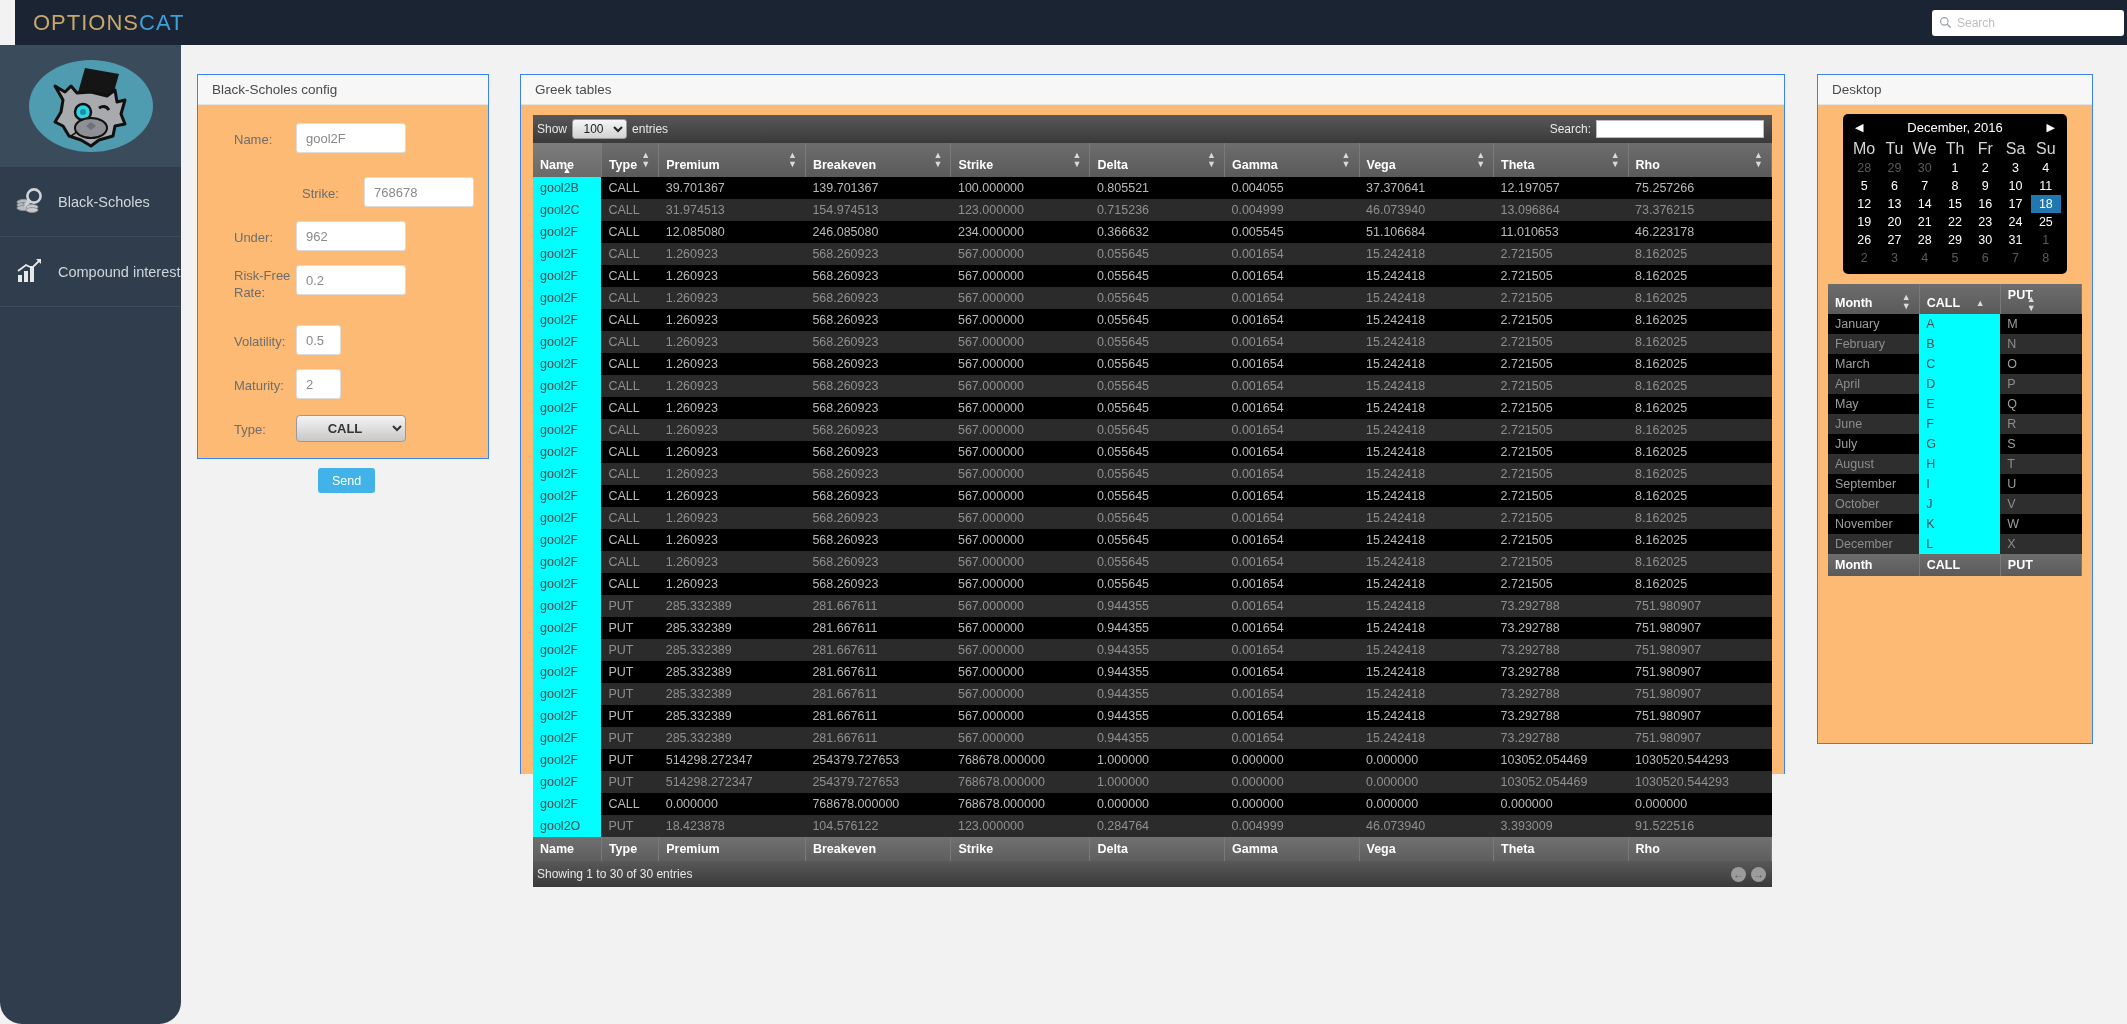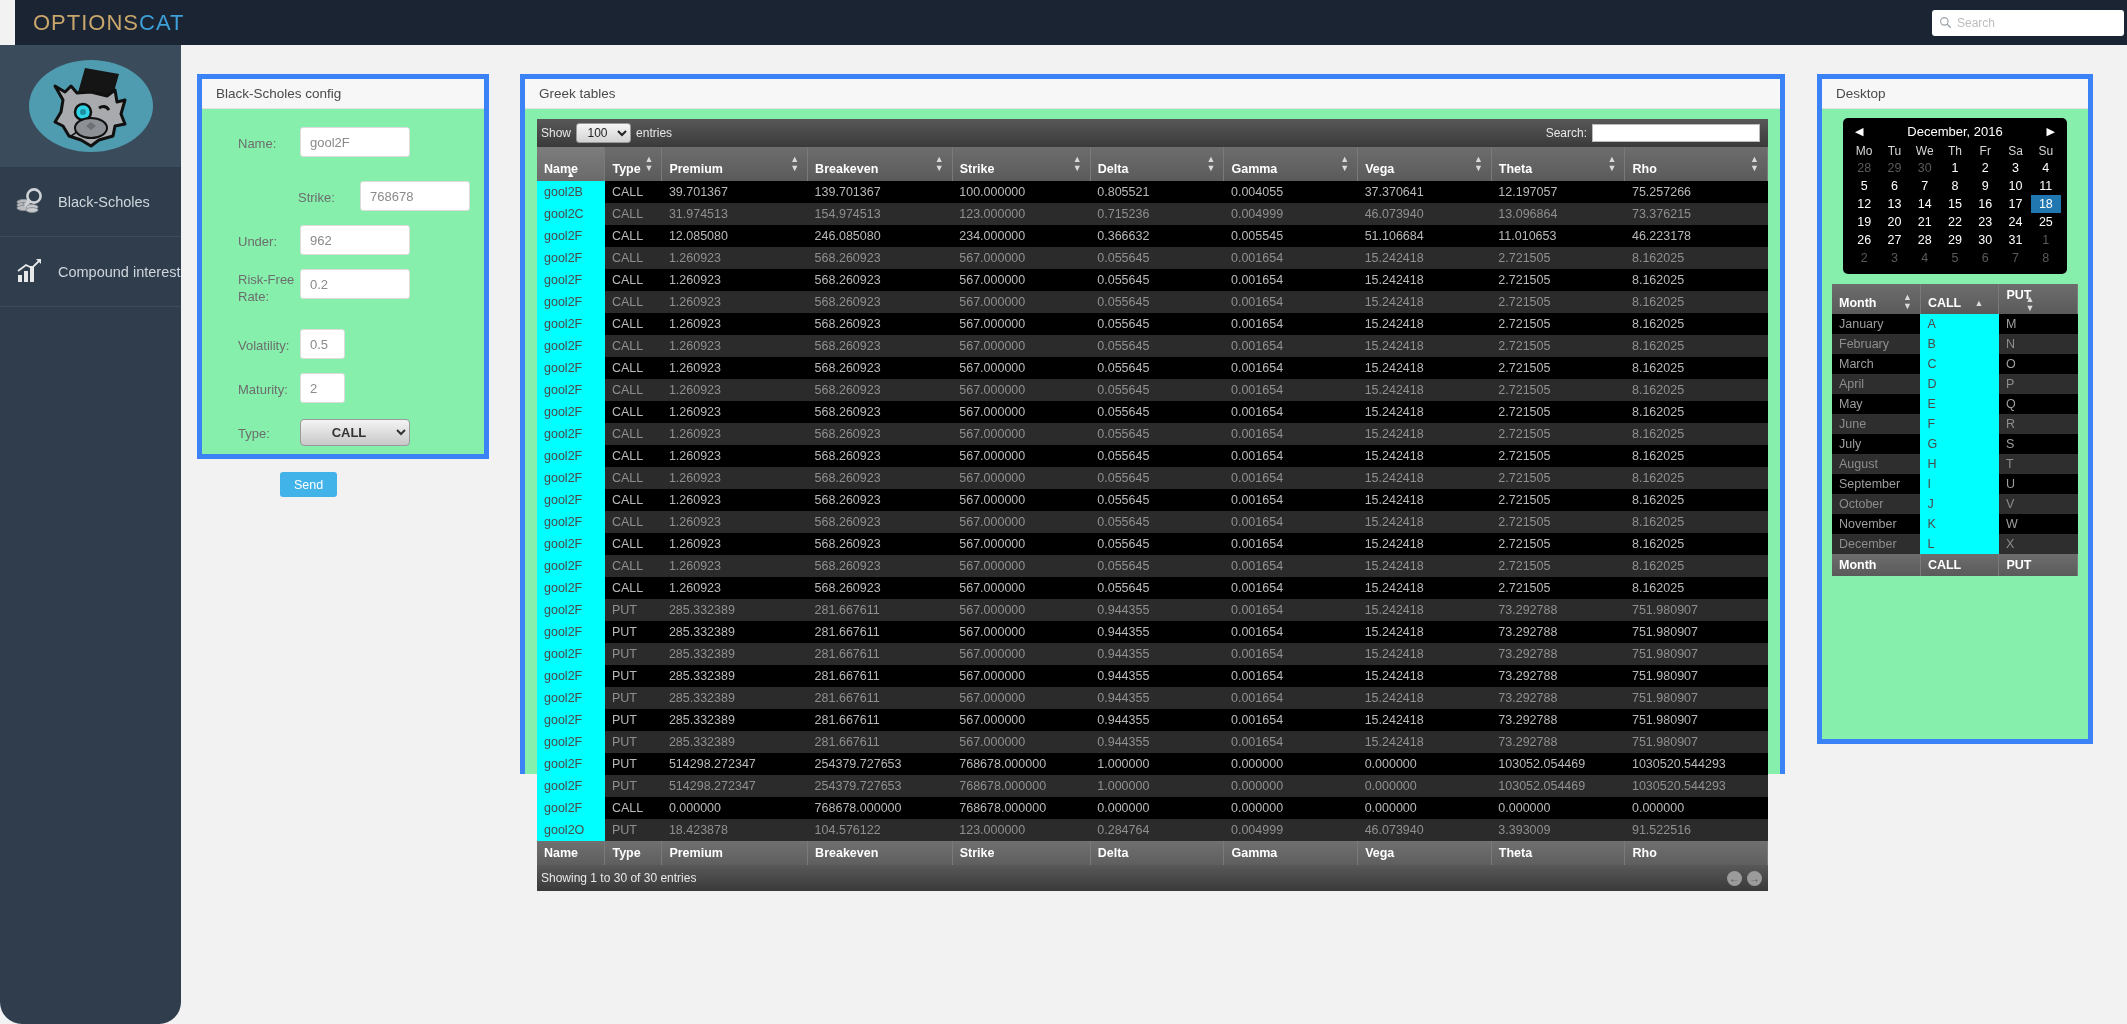--- a/index.html
+++ b/index.html
@@ -51,22 +51,22 @@
     color: #cfd6dc; font-size: 14.5px;
     border-bottom: 1px solid #3a4b5c;
     background: #2f3d4c;
     cursor: pointer;
   }
   .navitem .ico { width: 34px; height: 34px; flex: none; }
 
   
   .panel {
     position: absolute;
-    background: #86efac;
-    border: 5px solid #3b82f6;
+    background: #fdba74;
+    border: 1px solid #3b82f6;
   }
   .panel-head {
     background: #f7f7f7;
     border-bottom: 1px solid #e3e3e3;
     height: 30px; line-height: 30px;
     padding: 0 14px;
     font-size: 13.5px; color: #4a4a4a;
   }
   .panel-body { padding: 12px 14px; }
 
@@ -92,21 +92,21 @@
   .w-mid  { width: 45px; }
   #typeSelect {
     width: 110px; height: 27px;
     font-size: 13px; font-weight: bold; color: #333;
     font-family: "Liberation Sans", sans-serif;
     border: 1px solid #9a9a9a; border-radius: 4px;
     background: linear-gradient(#f4f4f4,#c8c8c8);
     text-align: center; text-align-last: center;
   }
   #sendBtn {
-    margin-left: 64px; margin-top: 16px;
+    margin-left: 106px; margin-top: 16px;
     width: 57px; height: 25px;
     background: #41b3e8; border: 0; border-radius: 3px;
     color: #fff; font-size: 12.5px;
     font-family: "Liberation Sans", sans-serif;
     cursor: pointer;
   }
 
   
   #dt-top {
     background: linear-gradient(#585858,#3a3a3a);
@@ -180,21 +180,21 @@
     border-radius: 5px; padding: 5px 6px 7px;
     font-size: 12px;
   }
   #cal .calhead {
     display: flex; align-items: center; justify-content: space-between;
     padding: 1px 6px 4px;
   }
   #cal .calhead .nav { cursor: pointer; font-size: 11px; }
   #cal .calhead .title { font-size: 13px; }
   #cal table { width: 100%; border-collapse: collapse; }
-  #cal th { font-weight: normal; color: #d5d5d5; font-size: 12px; padding: 1px 0; }
+  #cal th { font-weight: normal; color: #d5d5d5; font-size: 16px; padding: 1px 0; }
   #cal td {
     text-align: center; font-size: 12.5px; padding: 2px 0;
     cursor: pointer; width: 14.28%;
   }
   #cal td.out { color: #5a5a5a; }
   #cal td.sel { background: #2177b0; color: #fff; }
 
   
   table.months { width: 100%; border-collapse: collapse; table-layout: fixed; margin-top: 10px; }
   table.months th {

